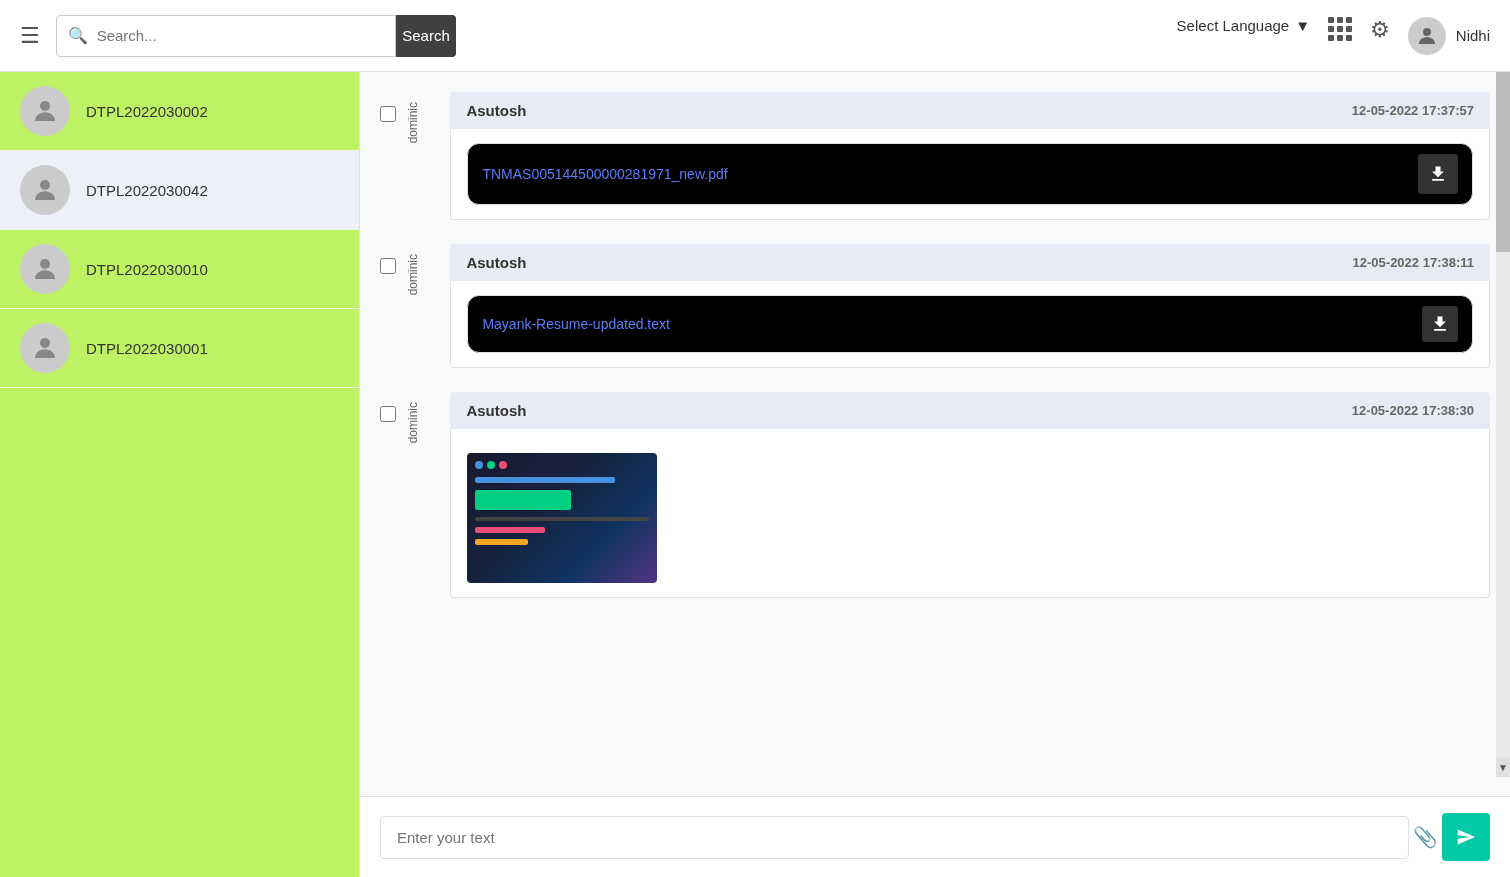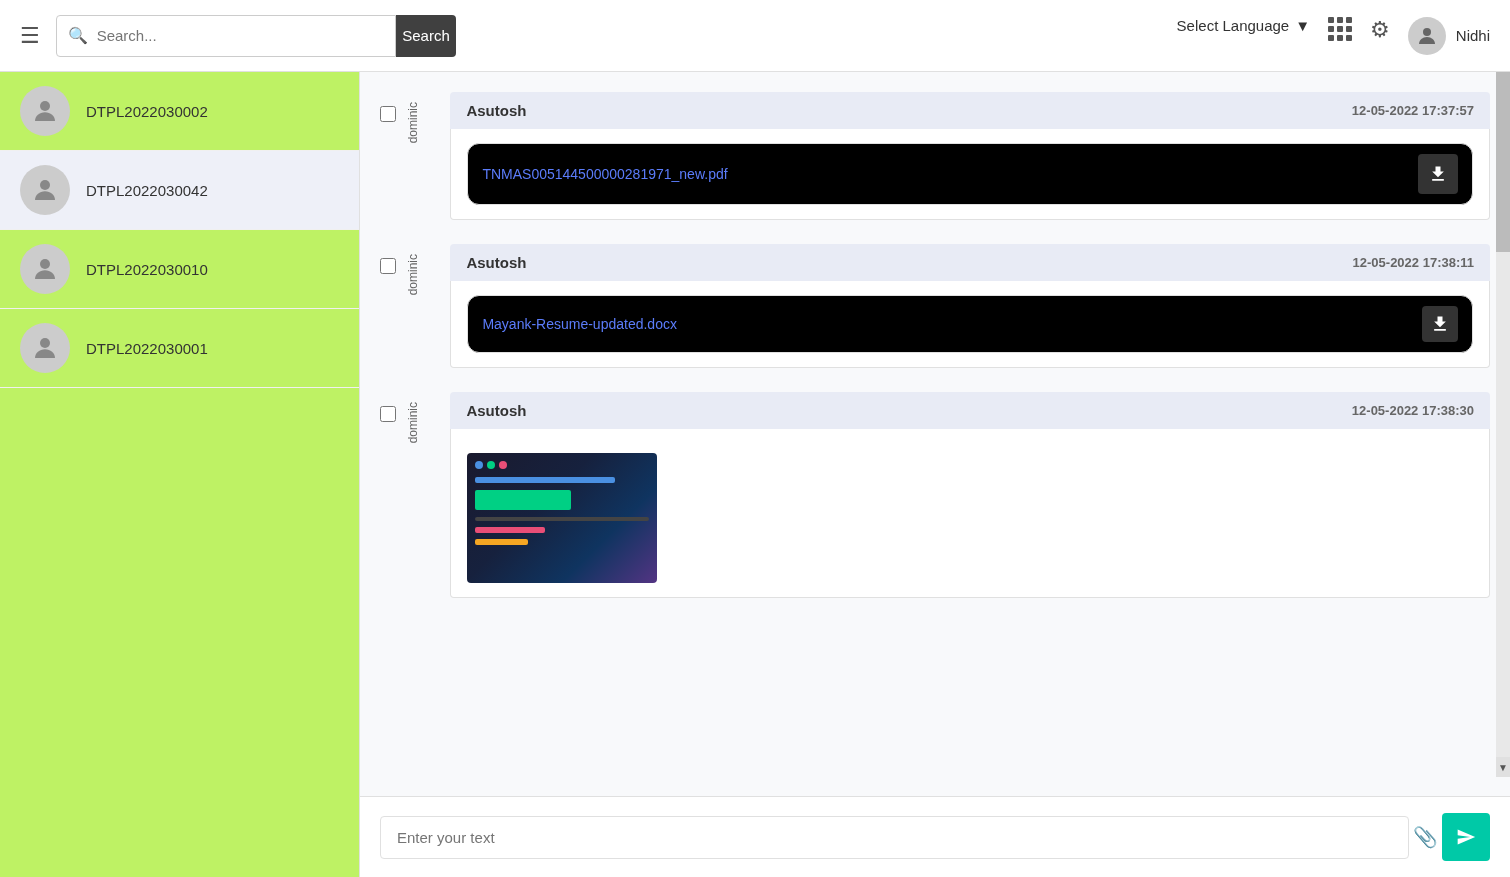--- a/index.html
+++ b/index.html
@@ -475,21 +475,21 @@
     <input type="checkbox" class="msg-checkbox" style="">
     <span class="msg-sender-label">dominic</span>
     <div class="msg-content">
       <div class="msg-header">
         <span class="msg-sender-name">Asutosh</span>
         <span class="msg-timestamp">12-05-2022 17:38:11</span>
       </div>
 
       <div class="msg-body">
         <div class="file-attachment">
-          <a class="file-link">Mayank-Resume-updated.docx</a>
+          <a class="file-link">Mayank-Resume-updated.text</a>
           <div class="download-btn download-btn-sm">
             <svg width="20" height="20" viewBox="0 0 24 24" fill="white">
                     <path d="M19 9h-4V3H9v6H5l7 7 7-7zM5 18v2h14v-2H5z"></path>
                   </svg>
           </div>
         </div>
       </div>
 
     </div>
   </div>

